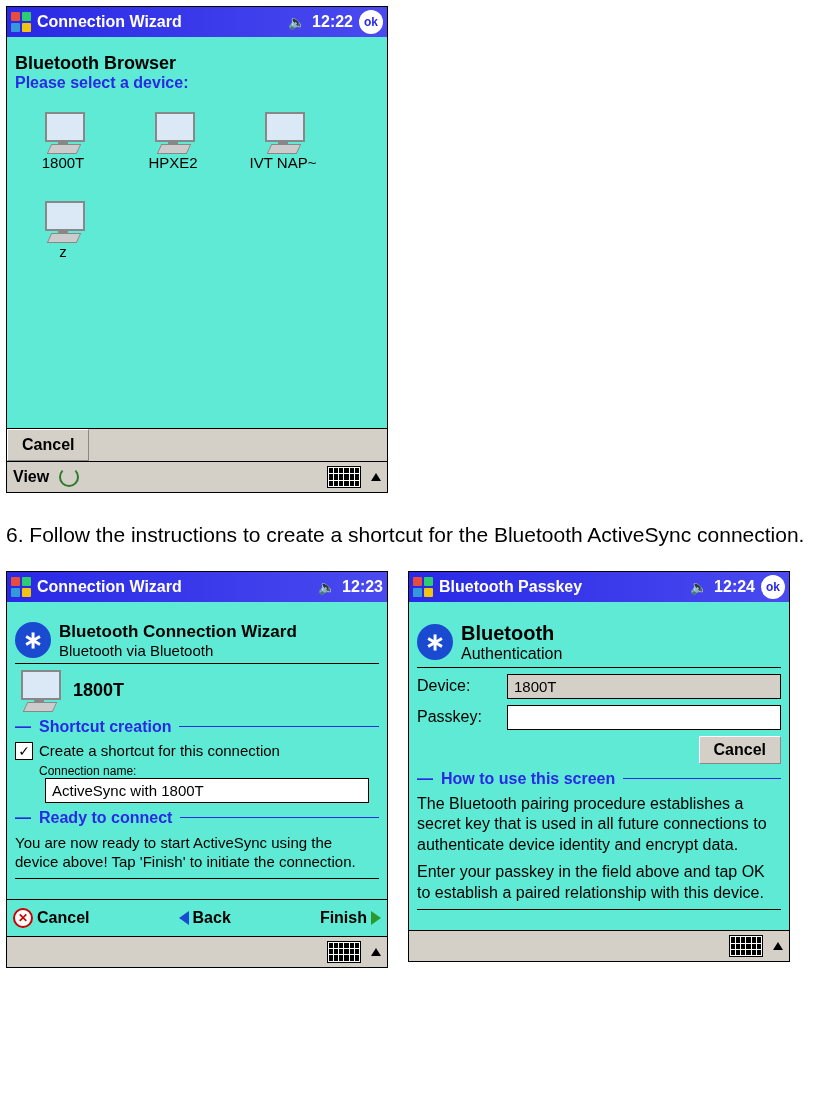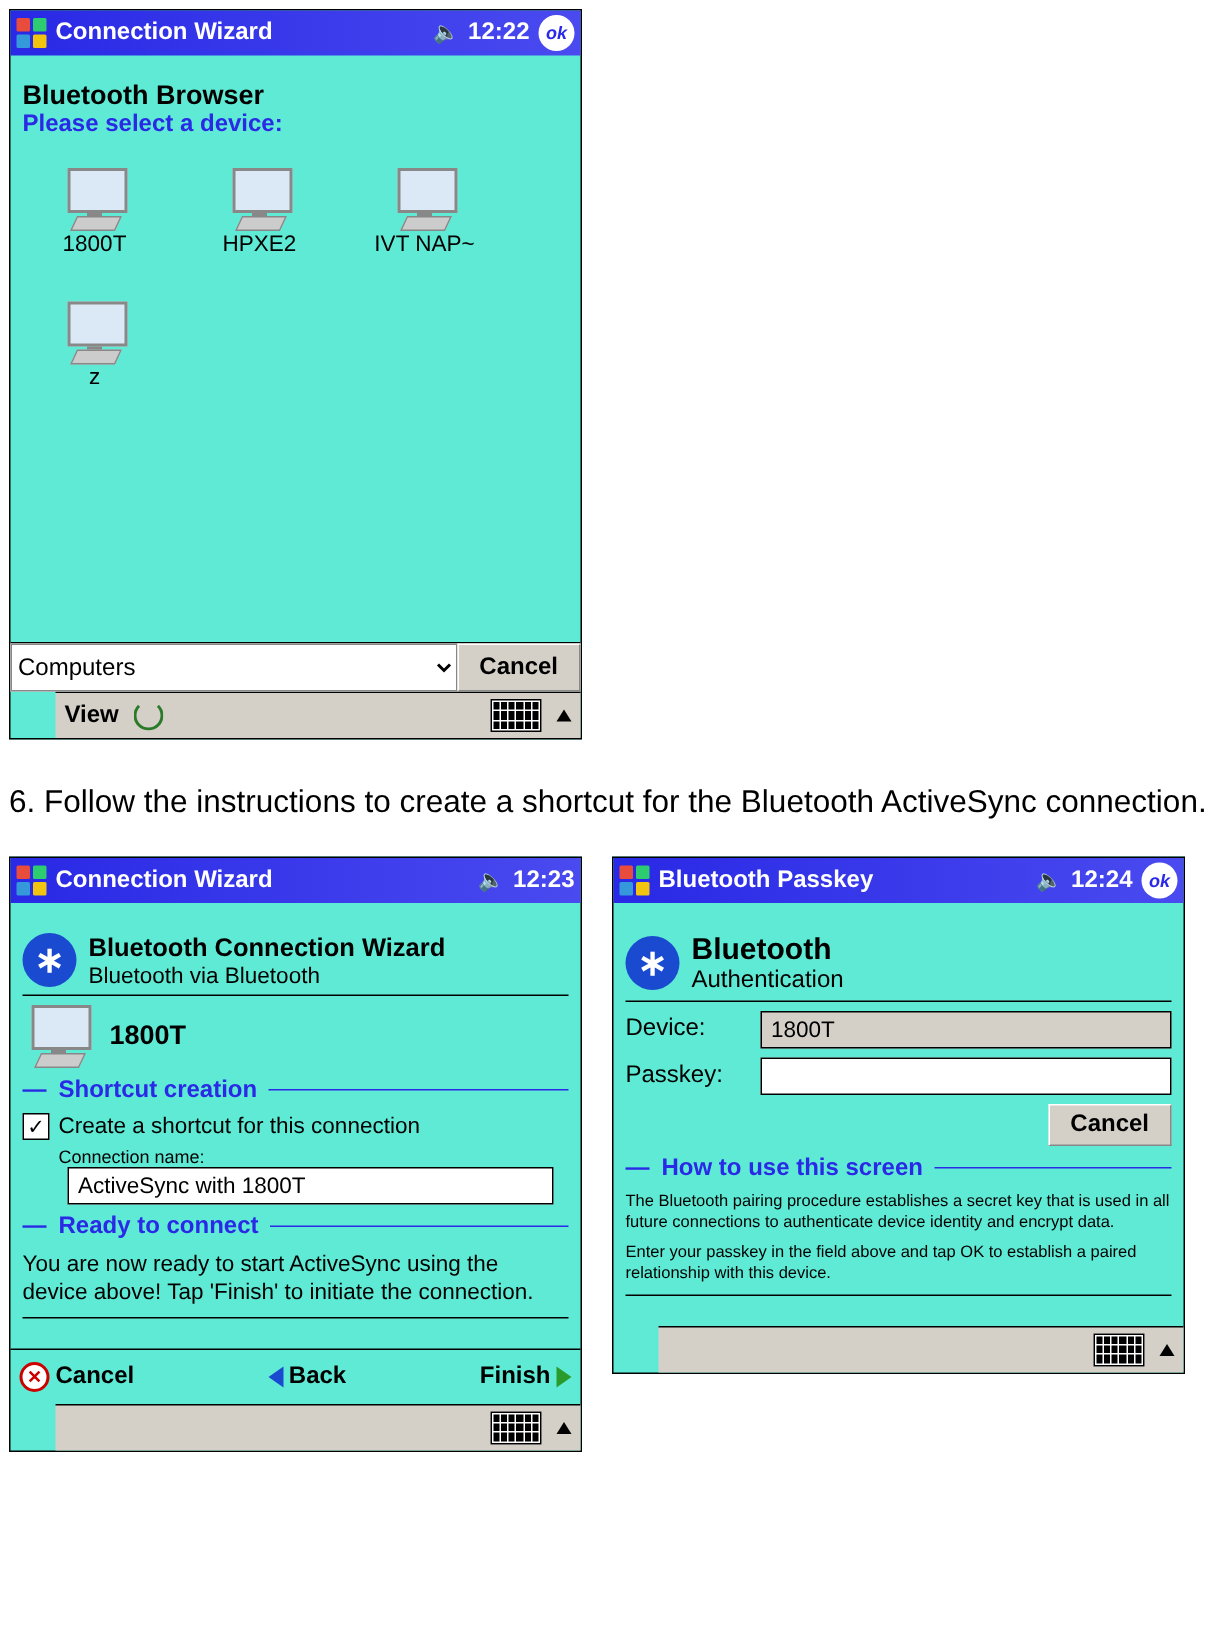--- a/index.html
+++ b/index.html
@@ -41,21 +41,20 @@
   .ok-badge {
     background: #fff;
     color: #2929e6;
     border-radius: 50%;
     width: 24px; height: 24px;
     display: flex;
     align-items: center;
     justify-content: center;
     font-size: 12px;
     font-weight: bold;
-    font-style: italic;
   }
   .content {
     padding: 16px 8px;
   }
   .heading {
     font-weight: bold;
     font-size: 18px;
   }
   .sub-blue {
     color: #2929e6;
@@ -130,21 +129,20 @@
   }
   .menubar {
     display: flex;
     align-items: center;
     height: 30px;
     background: #d4d0c8;
     border-top: 1px solid #000;
     padding: 0 6px;
     gap: 10px;
     font-weight: bold;
-    margin-left: 30px;
   }
   .menu-spacer { flex: 1; }
   .kb-icon {
     width: 30px; height: 18px;
     border: 1px solid #000;
     background: #fff;
     display: grid;
     grid-template-columns: repeat(6, 1fr);
     grid-template-rows: repeat(3, 1fr);
     gap: 1px;
@@ -234,21 +232,21 @@
   .field-label { width: 80px; font-size: 16px; }
   .text-input {
     flex: 1;
     border: 1px solid #000;
     background: #fff;
     padding: 3px 6px;
     font-size: 15px;
     font-family: inherit;
   }
   .text-input.readonly { background: #d4d0c8; }
-  .para { font-size: 11px; line-height: 1.3; margin: 6px 0; }
+  .para { font-size: 16px; line-height: 1.3; margin: 6px 0; }
   hr.plain { border: none; border-top: 1px solid #000; margin: 4px 0; }
 
   .action-bar {
     display: flex;
     align-items: center;
     justify-content: space-between;
     padding: 4px 6px;
     font-weight: bold;
     border-top: 1px solid #000;
     height: 28px;
@@ -329,23 +327,20 @@
         <div class="computer-icon">
             <div class="monitor"></div>
             <div class="monitor-stand"></div>
             <div class="kb"></div>
           </div>
         <span>z</span>
       </div>
     </div>
   </div>
   <div class="bottombar1">
-    <select>
-      <option>Computers</option>
-    </select>
     <button class="btn-gray">Cancel</button>
   </div>
   <div class="menubar">
     <span>View</span>
     <span class="refresh-icon"></span>
     <span class="menu-spacer"></span>
     <div class="kb-icon">
       <div></div>
         <div></div>
         <div></div>

